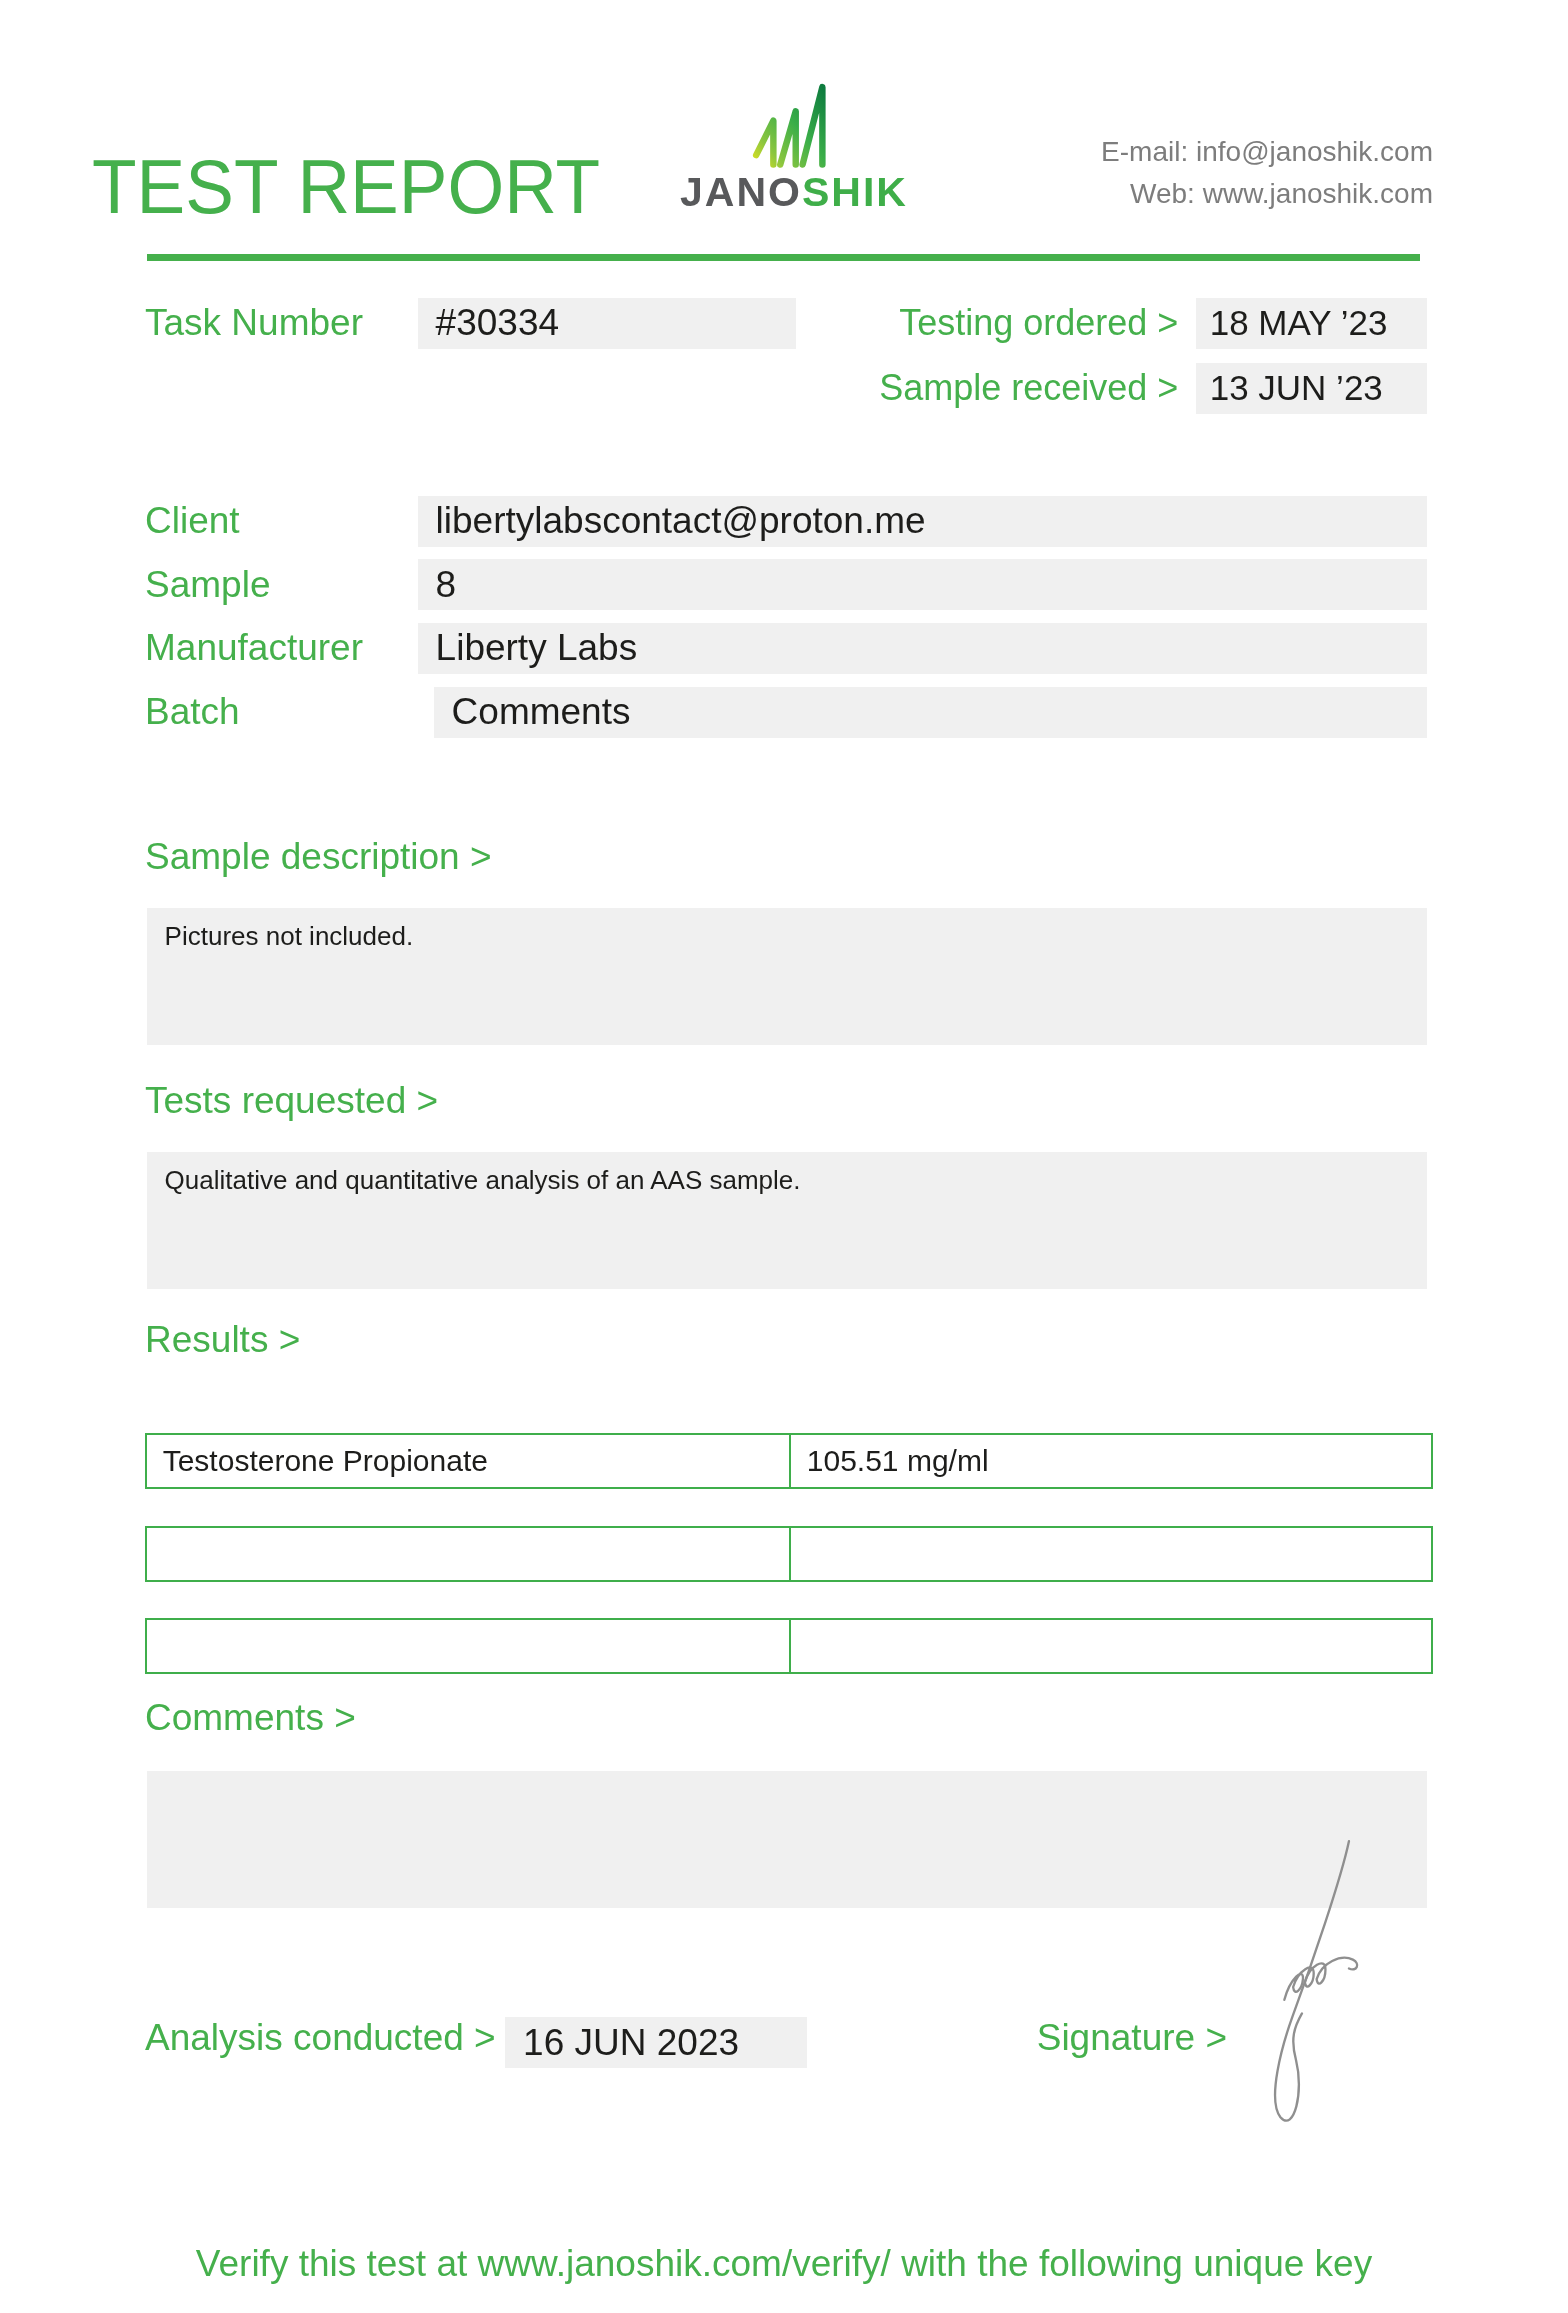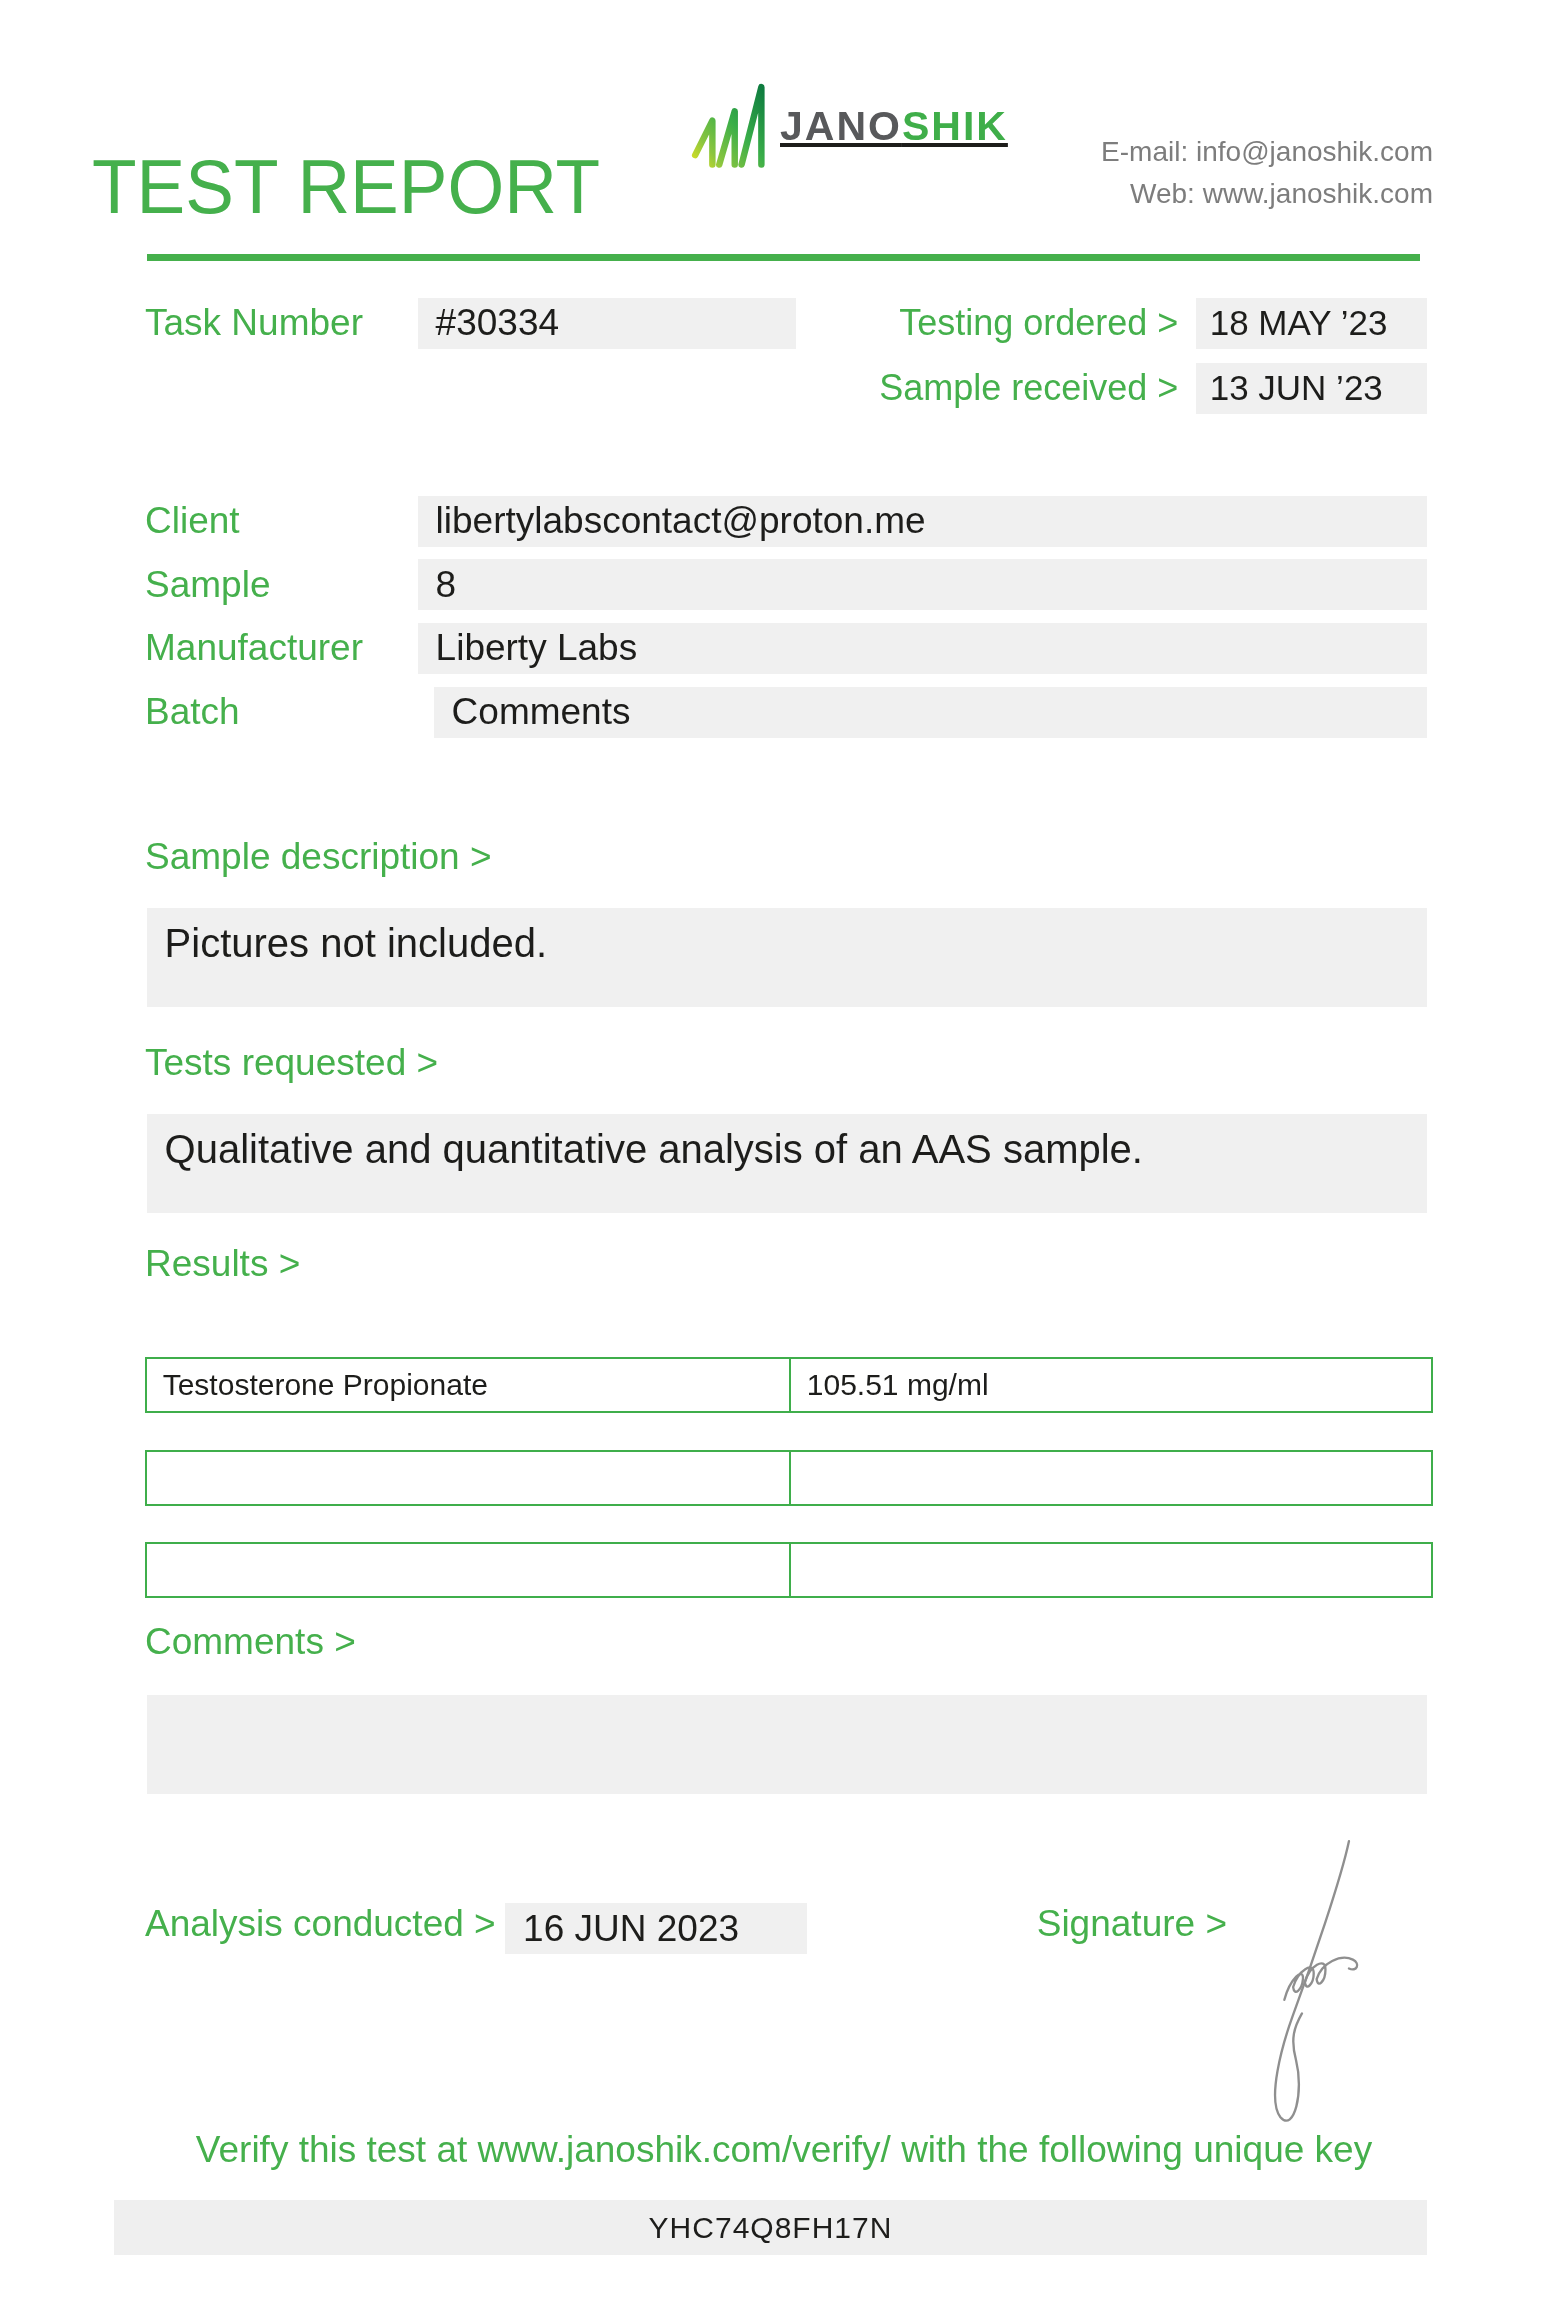--- a/index.html
+++ b/index.html
@@ -28,21 +28,21 @@
     padding-left:92px;padding-right:135px;
   }
   .title{
     font-size:76px;line-height:.95;font-weight:400;
     color:var(--green);
     transform:scaleX(.96);transform-origin:left bottom;
     margin-bottom:2px;white-space:nowrap;
   }
   .logo{
     position:absolute;left:686px;top:82px;width:216px;
-    display:flex;flex-direction:row;align-items:center;text-decoration:underline;
+    display:flex;flex-direction:column;align-items:center;
   }
   .logo-icon{width:94px;height:86px;}
   .logo-text{
     font-size:41px;font-weight:bold;letter-spacing:2px;
     line-height:1;margin-top:3.9px;color:var(--brand-gray);white-space:nowrap;
   }
   .logo-text .brand-green{color:#3fae49;}
   .contact{
     margin-left:auto;text-align:right;
     font-size:28px;color:var(--gray-text);line-height:1.5;
@@ -74,22 +74,22 @@
   .info-box{flex:1;}
 
   
   .block-heading{
     font-size:37px;line-height:43px;color:var(--green);
     margin-left:145px;white-space:nowrap;
   }
   .gray-panel{
     background:var(--panel);
     margin-left:147px;margin-right:141px;
-    height:99px;padding:13.7px 17.6px;
-    font-size:40px;color:var(--ink);
+    height:137px;padding:13.7px 17.6px;
+    font-size:26px;color:var(--ink);
   }
   .h-sample{margin-top:97px;}
   .p-sample{margin-top:30px;}
   .h-tests{margin-top:34px;}
   .p-tests{margin-top:30px;}
   .h-results{margin-top:29px;}
   .h-comments{margin-top:21.6px;}
   .p-comments{margin-top:32px;}
 
   

